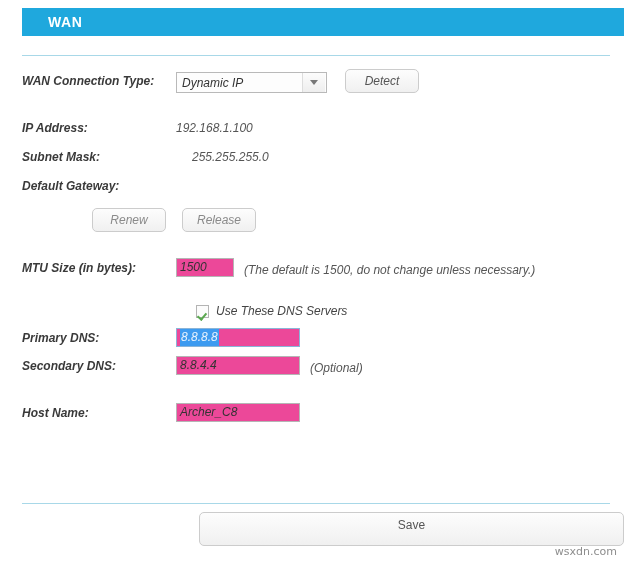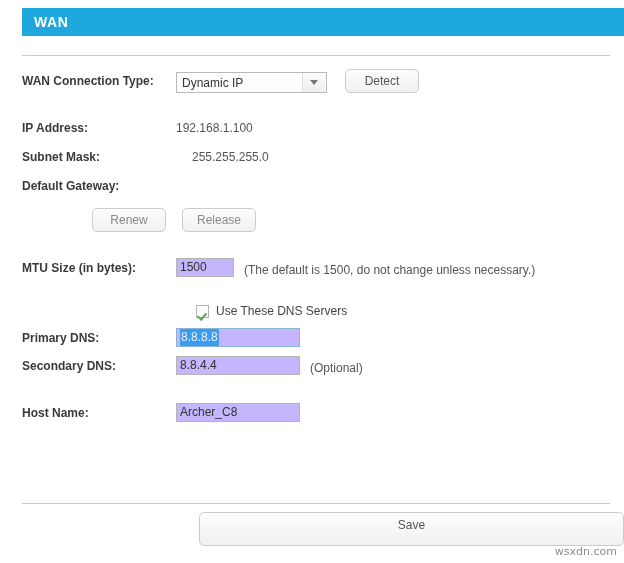--- a/index.html
+++ b/index.html
@@ -33,38 +33,39 @@
     height: 28px;
     background: #1fa8dd;
     display: flex;
     align-items: center;
   }
   .title-bar .title-text {
     color: #ffffff;
     font-weight: bold;
     font-size: 14px;
     letter-spacing: 0.6px;
-    padding-left: 12px;
+    padding-left: 26px;
   }
 
   .top-divider {
     position: absolute;
     left: 22px;
     right: 14px;
     top: 55px;
     height: 1px;
     background: #a8d8e8;
   }
 
   
   .form-body {
     position: absolute;
     left: 0;
     top: 56px;
     right: 4px;
+    font-style: italic;
   }
 
   .row {
     display: flex;
     align-items: center;
     min-height: 21px;
   }
 
   .label {
     width: 176px;
@@ -135,21 +136,21 @@
     line-height: 22px;
     cursor: pointer;
   }
   .btn.muted { color: #8a8a8a; }
 
   .btn-detect { margin-left: 18px; }
 
   
   .txt {
     border: 1px solid #b5b5b5;
-    background: #c4b5fd;
+    background: #ec4899;
     height: 19px;
     box-sizing: border-box;
     font-family: "Liberation Sans", sans-serif;
     font-size: 12px;
     color: #333333;
     padding: 0 3px;
     line-height: 17px;
     display: flex;
     align-items: center;
   }

